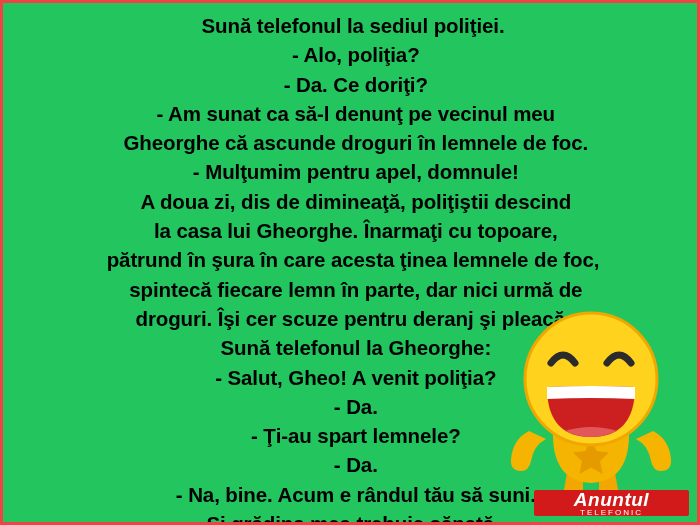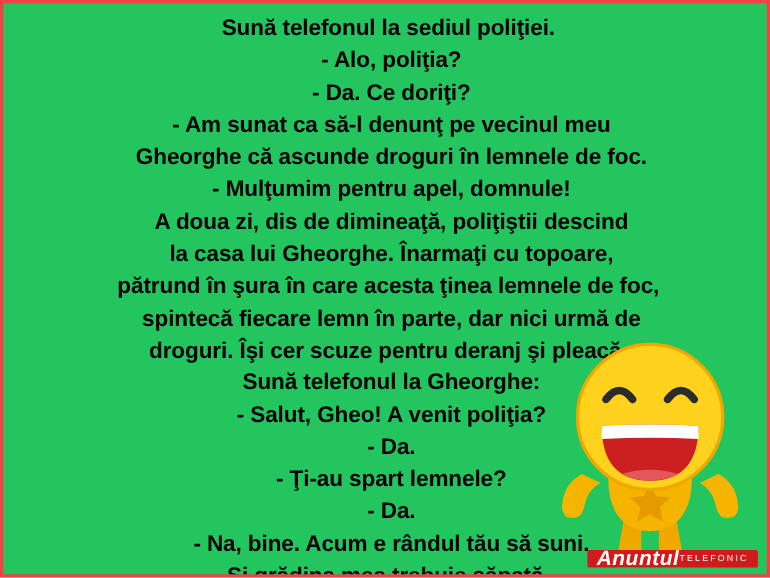--- a/index.html
+++ b/index.html
@@ -48,27 +48,27 @@
   .mascot svg {
     display: block;
     width: 200px;
     height: 205px;
   }
   .watermark {
     position: absolute;
     right: 8px;
     bottom: 6px;
     width: 155px;
-    height: 16px;
+    height: 26px;
     background: #d31a1a;
     border-radius: 2px;
     display: flex;
-    flex-direction: row;
+    flex-direction: column;
     align-items: center;
-    justify-content: center;
+    justify-content: flex-start;
     color: #ffffff;
     overflow: hidden;
   }
   .watermark .wm-main {
     font-size: 19px;
     font-weight: bold;
     font-style: italic;
     line-height: 19px;
     letter-spacing: 0.5px;
   }

